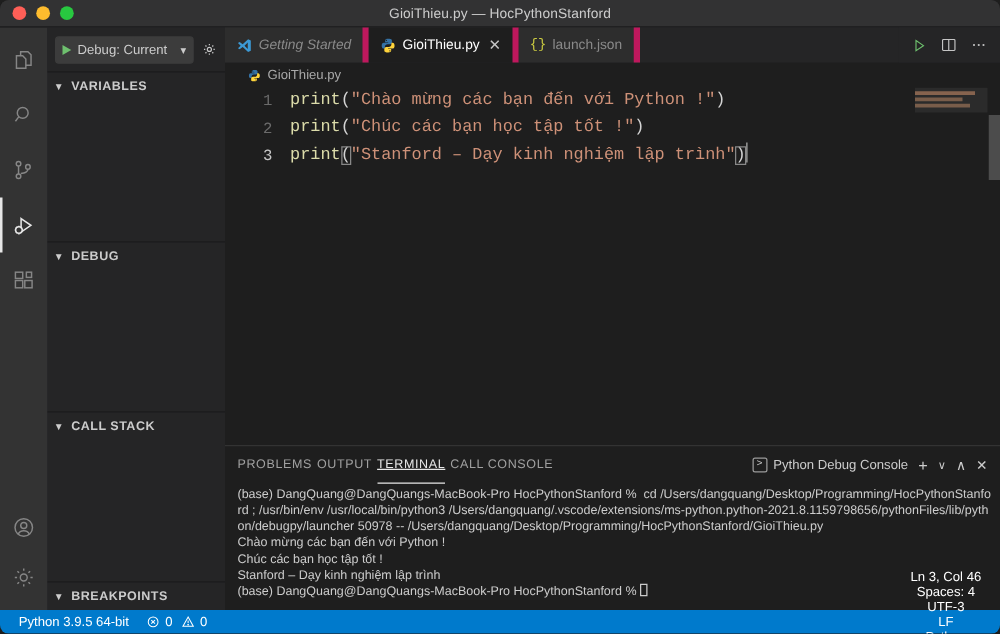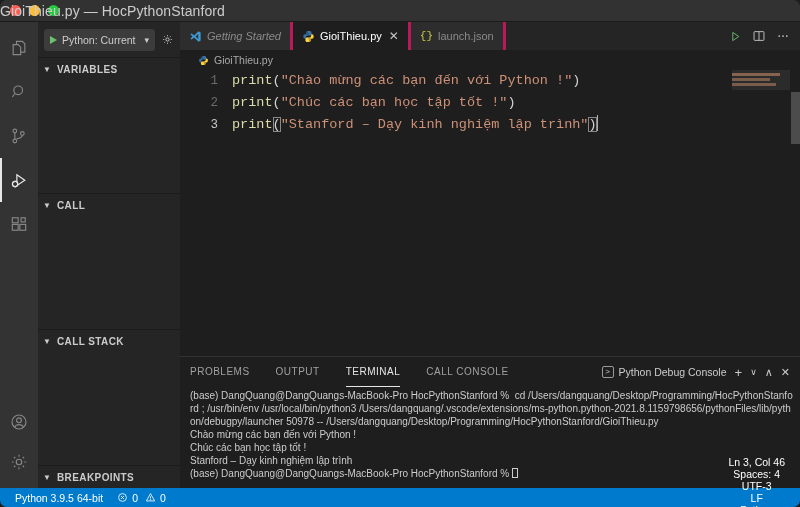--- a/index.html
+++ b/index.html
@@ -25,22 +25,22 @@
     display: flex; align-items: center;
     position: relative;
     border-bottom: 1px solid #1b1b1c;
   }
   .traffic { display: flex; gap: 8px; padding-left: 10px; align-items: center; }
   .tl { width: 11px; height: 11px; border-radius: 50%; display: block; }
   .tl.red { background: #ff5f57; }
   .tl.yellow { background: #febc2e; }
   .tl.green { background: #28c840; }
   .title-text {
-    position: absolute; left: 0; right: 0; 
-    font-size: 14px; color: #cccccc; letter-spacing: .1px;
+    position: absolute; left: 0; right: 0; text-align: center;
+    font-size: 11px; color: #cccccc; letter-spacing: .1px;
     pointer-events: none;
   }
 
   
   .body { flex: 1; display: flex; min-height: 0; }
 
   
   .activitybar {
     width: 38px; min-width: 38px;
     background: #333333;
@@ -139,21 +139,21 @@
     background: #252526;
     display: flex; align-items: stretch;
     position: relative;
   }
   .tabs { display: flex; align-items: stretch; min-width: 0; flex: 1; }
   .tab {
     display: flex; align-items: center; gap: 5px;
     padding: 0 9px;
     font-size: 11px; color: #8a8a8a;
     background: #2d2d2d;
-    border-right: 3px solid #be185d;
+    border-right: 5px solid #be185d;
     white-space: nowrap;
     max-width: 190px;
   }
   .tab.active { background: #1e1e1e; color: #ffffff; }
   .tab.italic .tab-label { font-style: italic; }
   .tab-close { font-size: 12px; color: #c5c5c5; line-height: 1; margin-left: 2px; }
   .tab-icon { display: flex; align-items: center; flex: 0 0 auto; }
   .json-brace { color: #cbcb41; font-size: 11px; font-family: "Liberation Mono", monospace; }
   .editor-actions {
     display: flex; align-items: center; gap: 10px;
@@ -222,27 +222,27 @@
     height: 132px; min-height: 132px;
     background: #1e1e1e;
     border-top: 1px solid #333333;
     display: flex; flex-direction: column;
   }
   .panel-tabs {
     height: 30px; min-height: 30px;
     display: flex; align-items: center;
     padding: 0 10px 0 10px;
   }
-  .ptabs { display: flex; align-items: center; gap: 26px; height: 100%; }
+  .ptabs { display: flex; align-items: center; gap: 4px; height: 100%; }
   .ptab {
     font-size: 10px; color: #a0a0a0; letter-spacing: .5px;
     height: 100%; display: flex; align-items: center;
     border-bottom: 1px solid transparent;
   }
-  .ptab.active { color: #e7e7e7; border-bottom-color: #e7e7e7; }
+  .ptab.active { color: #e7e7e7; border-bottom-color: #e7e7e7; text-decoration: underline; }
   .panel-right {
     margin-left: auto; display: flex; align-items: center; gap: 8px;
     color: #cccccc; font-size: 10.5px;
   }
   .term-select { display: flex; align-items: center; gap: 5px; }
   .term-sq {
     width: 12px; height: 12px; border: 1px solid #9a9a9a; border-radius: 2px;
     display: flex; align-items: center; justify-content: center;
     font-size: 8px; color: #cccccc; font-family: "Liberation Mono", monospace;
     line-height: 1;
@@ -361,21 +361,21 @@
           </span>
         </div>
       </div>
     </div>
 
     <div class="sidebar">
 
       <div class="debug-toolbar">
         <div class="launch-select">
           <span class="play-tri"></span>
-          <span class="launch-label">Python: Current</span>
+          <span class="launch-label">Debug: Current</span>
           <span class="chev-d">▾</span>
         </div>
         <span class="gear-sm">
           <svg width="13" height="13" viewBox="0 0 24 24" fill="none" stroke="currentColor" stroke-width="1.8">
             <circle cx="12" cy="12" r="3"></circle>
             <path d="M12 4v2M12 18v2M4 12h2M18 12h2M6.2 6.2l1.5 1.5M16.3 16.3l1.5 1.5M6.2 17.8l1.5-1.5M16.3 7.7l1.5-1.5"></path>
           </svg>
         </span>
       </div>
 
@@ -383,21 +383,21 @@
         <div class="pane-header">
           <span class="pane-chev">▼</span>
           <span>VARIABLES</span>
         </div>
         <div class="pane-body"></div>
       </div>
 
       <div class="pane pane-watch">
         <div class="pane-header">
           <span class="pane-chev">▼</span>
-          <span>CALL</span>
+          <span>DEBUG</span>
         </div>
         <div class="pane-body"></div>
       </div>
 
       <div class="pane pane-callstack">
         <div class="pane-header">
           <span class="pane-chev">▼</span>
           <span>CALL STACK</span>
         </div>
         <div class="pane-body"></div>

